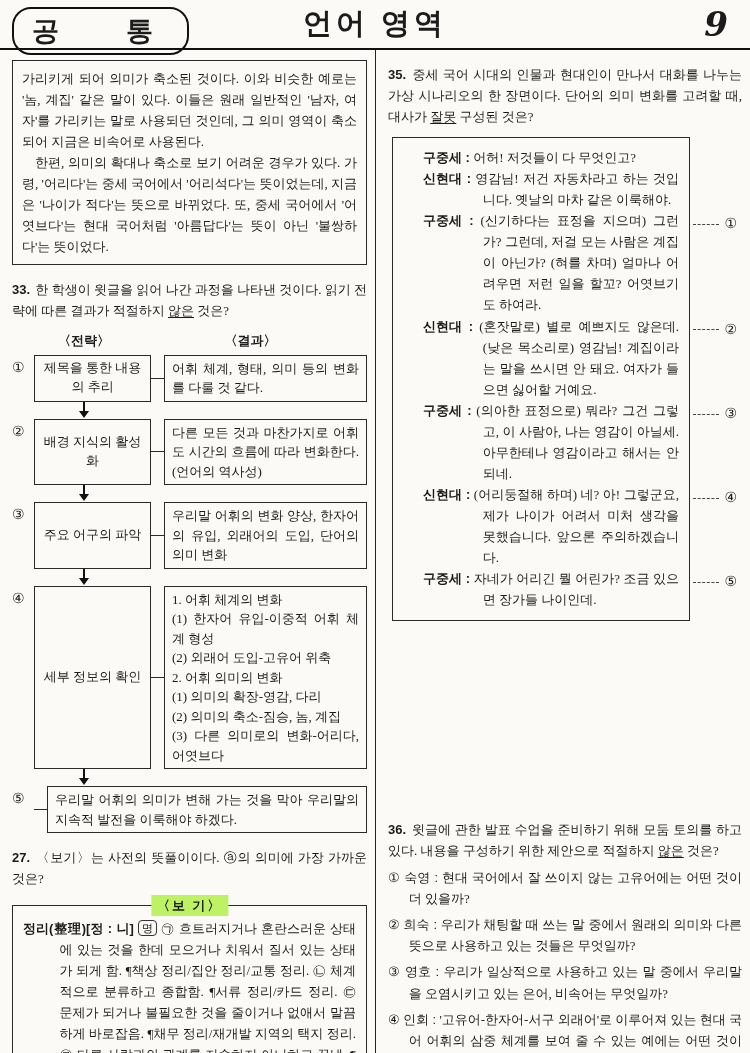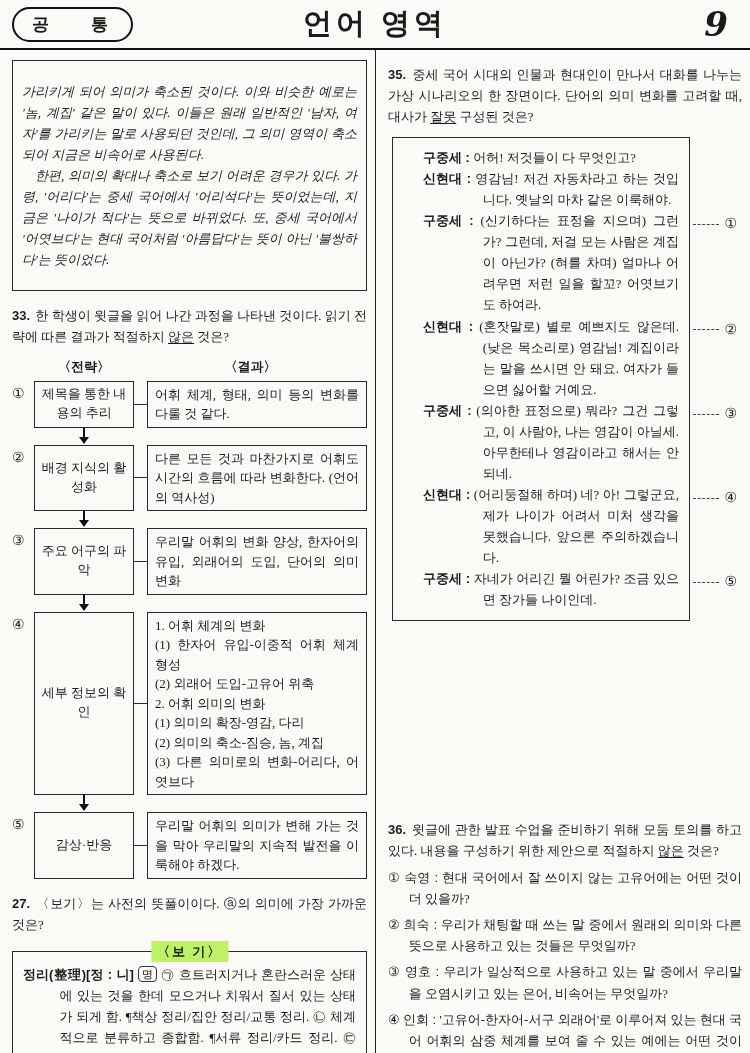--- a/index.html
+++ b/index.html
@@ -20,60 +20,59 @@
     position: relative;
     height: 50px;
     border-bottom: 2.5px solid #111;
     display: flex; align-items: center;
   }
   .badge {
     position: absolute; left: 12px; top: 7px;
     border: 2px solid #111; border-radius: 19px;
     padding: 4px 18px;
     font-family: "Liberation Sans", sans-serif;
-    font-weight: bold; font-size: 17px;
+    font-weight: bold; font-size: 27px;
     letter-spacing: 1.1em; padding-right: 4px;
     white-space: nowrap;
   }
   .page-title {
     flex: 1; text-align: center;
     font-family: "Liberation Sans", sans-serif;
     font-weight: bold; font-size: 29px; letter-spacing: 4px;
   }
   .page-num {
     position: absolute; right: 22px; top: 4px;
     font-family: "DejaVu Serif", serif;
     font-style: italic; font-size: 34px; font-weight: bold;
   }
   
   .cols { display: flex; height: 1003px; }
   .col { width: 375px; padding: 10px 8px 0 12px; font-size: 13px; line-height: 1.62; }
   .col.right { border-left: 1.5px solid #222; padding-left: 12px; }
   
   .passage-box {
     border: 1.6px solid #2a2a2a;
-    padding: 20px 9px;
+    padding: 7px 9px;
     text-align: justify;
-    font-style: italic;
   }
   .passage-box p.indent { text-indent: 1em; }
   
   .q { margin-top: 14px; text-align: justify; }
   .q .qnum { font-weight: bold; font-family: "Liberation Sans", sans-serif; }
   .q .stem { padding-left: 2px; }
   .uline { text-decoration: underline; text-underline-offset: 2px; }
   
   .diagram { margin-top: 8px; }
   .diag-head { display: flex; font-weight: bold; margin-bottom: 4px; }
   .diag-head .h-strategy { width: 100px; margin-left: 22px; text-align: center; }
   .diag-head .h-result { flex: 1; text-align: center; }
   .diag-row { display: flex; align-items: stretch; }
   .diag-row .rnum { width: 22px; font-size: 14px; padding-top: 2px; }
   .sbox {
-    width: 100px; border: 1.5px solid #2a2a2a;
+    width: 117px; border: 1.5px solid #2a2a2a;
     display: flex; align-items: center; justify-content: center;
     text-align: center; padding: 3px 4px; line-height: 1.45;
   }
   .connector { width: 13px; align-self: center; border-top: 1.5px solid #2a2a2a; }
   .rbox {
     flex: 1; border: 1.5px solid #2a2a2a;
     padding: 3px 7px; text-align: justify;
     white-space: pre-line; line-height: 1.5;
   }
   .arrow { position: relative; height: 17px; margin-left: 0; }
@@ -200,21 +199,20 @@
  (2) 의미의 축소-짐승, 놈, 계집
  (3) 다른 의미로의 변화-어리다, 어엿브다</div>
         </div>
         <div class="arrow">
             <div class="stem-line"></div>
             <div class="head"></div>
           </div>
 
         <div class="diag-row">
           <div class="rnum">⑤</div>
-          <div class="sbox">감상·반응</div>
           <div class="connector"></div>
           <div class="rbox">우리말 어휘의 의미가 변해 가는 것을 막아 우리말의 지속적 발전을 이룩해야 하겠다.</div>
         </div>
       </div>
 
       <div class="q">
         <span class="qnum">27.</span>
         <span class="stem">〈보기〉는 사전의 뜻풀이이다. ⓐ의 의미에 가장 가까운 것은?</span>
       </div>
 

